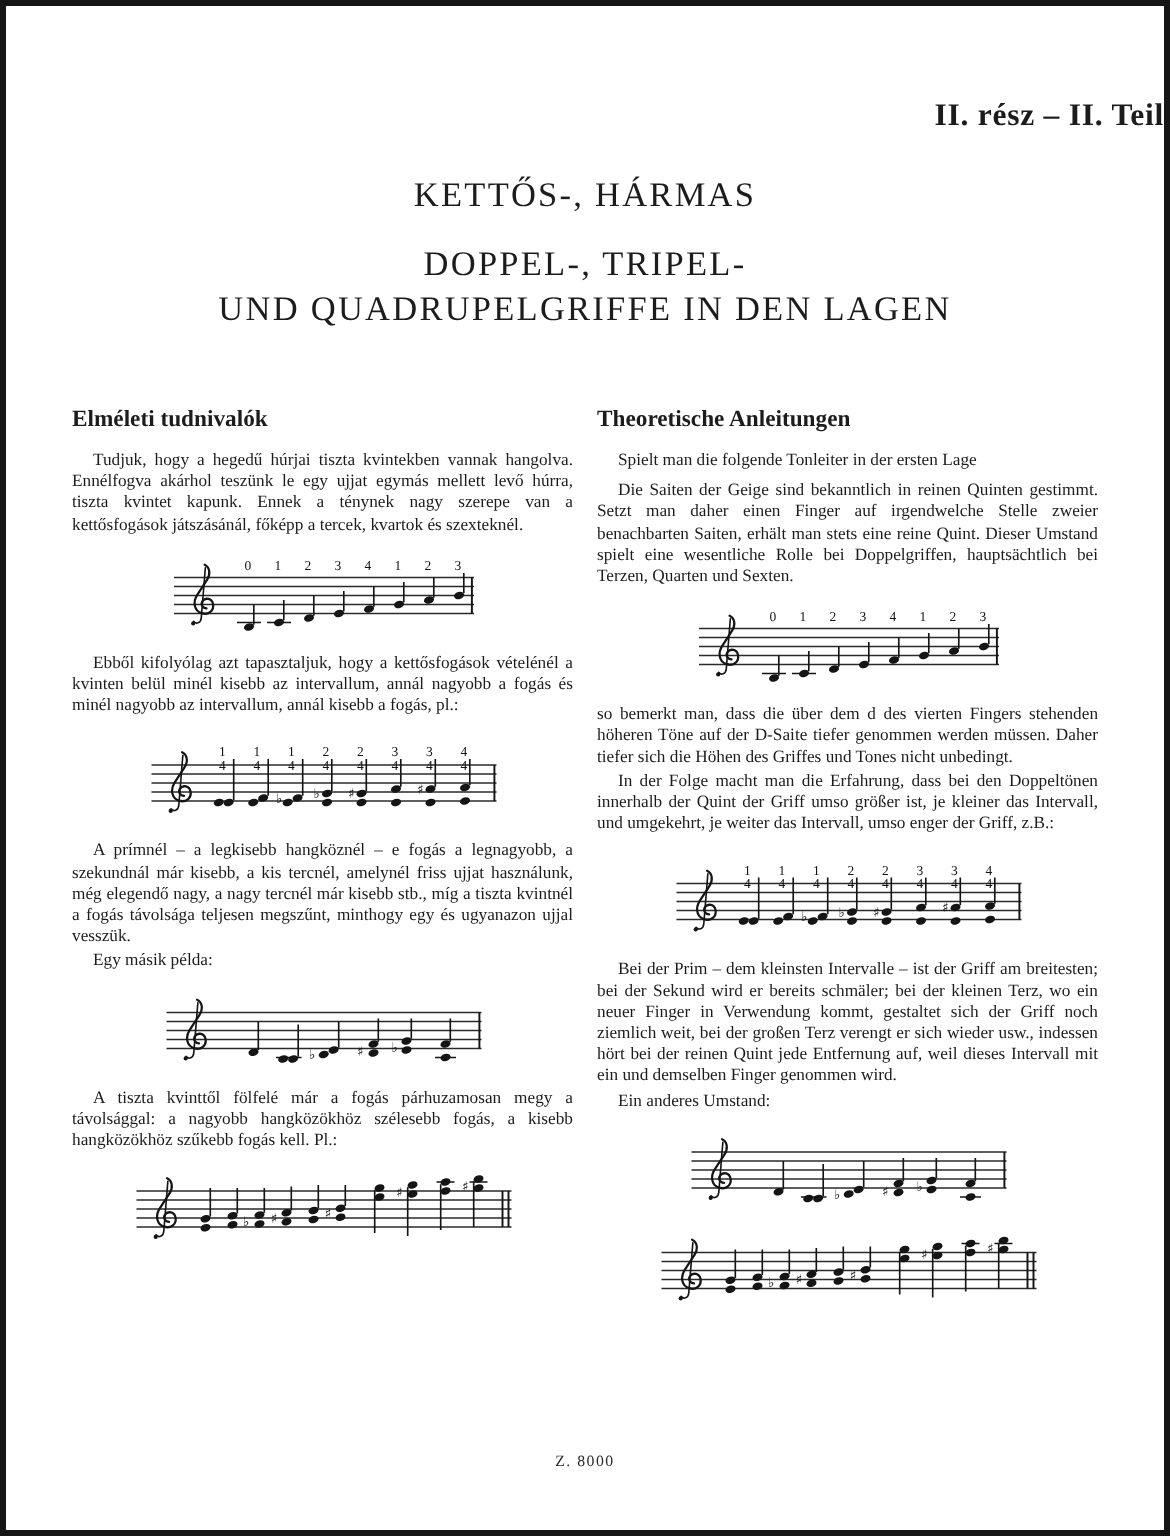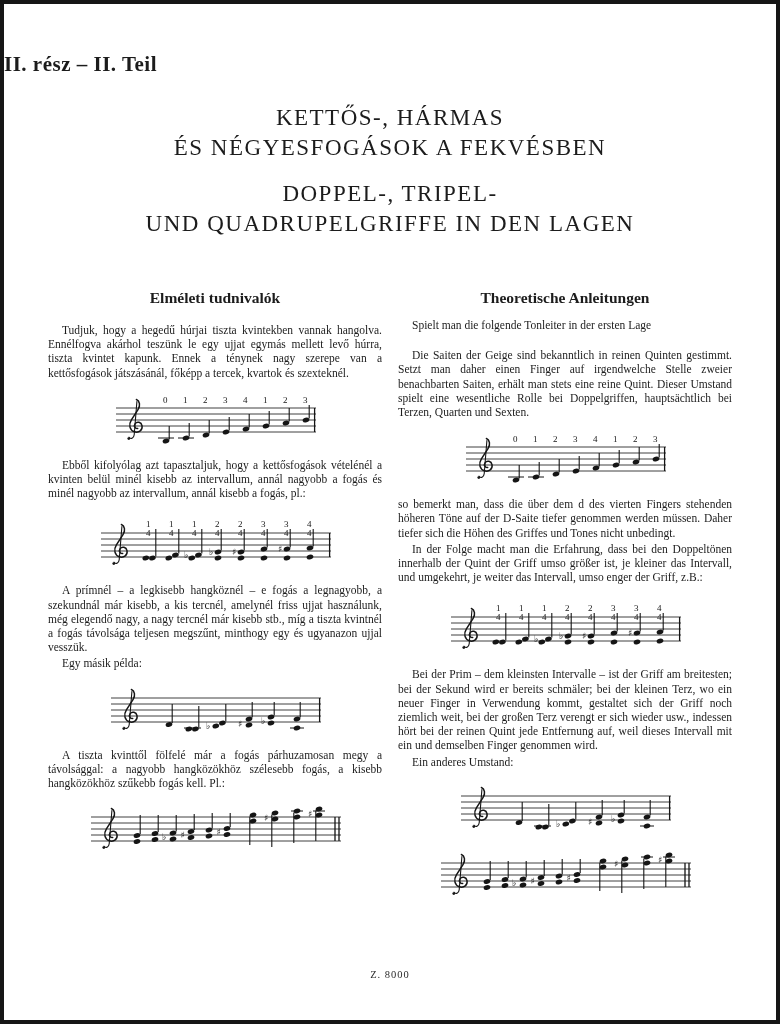--- a/index.html
+++ b/index.html
@@ -2,32 +2,32 @@
 <html><head>
 <meta charset="utf-8">
 <style>
   html,body{margin:0;padding:0;background:#ffffff;}
   .frame{
     width:780px;height:1024px;box-sizing:border-box;
     border:4px solid #161616;background:#fff;position:relative;overflow:hidden;
     font-family:"Liberation Serif",serif;color:#1c1c1c;
   }
   .part-title{
-    text-align:left;font-weight:bold;font-size:21px;letter-spacing:.5px;
-    margin-top:48px;
+    text-align:right;font-weight:bold;font-size:21px;letter-spacing:.5px;
+    margin-top:60px;
   }
   .main-title{text-align:center;font-size:23px;letter-spacing:1.5px;line-height:30px;margin-top:26px;}
   .main-title .group{margin-top:16px;}
   .main-title .group:first-child{margin-top:0;}
   .columns{display:flex;gap:16px;padding:0 44px;margin-top:50px;}
   .col{flex:1;min-width:0;}
-  .col h2{text-align:center;font-size:15.5px;font-weight:bold;margin:0 0 11px 0;}
+  .col h2{text-align:left;font-size:15.5px;font-weight:bold;margin:0 0 11px 0;}
   .col p{margin:0 0 2px 0;font-size:11.5px;line-height:14.2px;text-align:justify;}
   .col p.indent{text-indent:14px;}
-  .col p.lead{margin-top:16px;}
+  .col p.lead{margin-top:6px;}
   .staff-wrap{position:relative;display:block;}
   .staff-wrap svg{display:block;}
   .sw-scale{width:210px;margin:14px auto 10px;}
   .sw-scale svg{margin-top:11px;}
   .sw-ds{width:240px;margin:10px auto 10px;}
   .sw-ds svg{margin-top:19px;}
   .sw-ex2{width:220px;margin:13px auto 10px;}
   .sw-ex2 svg{margin-top:2px;}
   .sw-ex3{width:260px;margin:13px auto 0;}
   .sw-ex3 svg{margin-top:2px;}
@@ -204,21 +204,20 @@
   </defs>
 </svg>
 
 <div class="frame">
 
   <div class="part-title">II. rész – II. Teil</div>
 
   <div class="main-title">
     <div class="group">
       <div>KETTŐS-, HÁRMAS</div>
-      <div>ÉS NÉGYESFOGÁSOK A FEKVÉSBEN</div>
     </div>
     <div class="group">
       <div>DOPPEL-, TRIPEL-</div>
       <div>UND QUADRUPELGRIFFE IN DEN LAGEN</div>
     </div>
   </div>
 
   <div class="columns">
 
     <section class="col">

